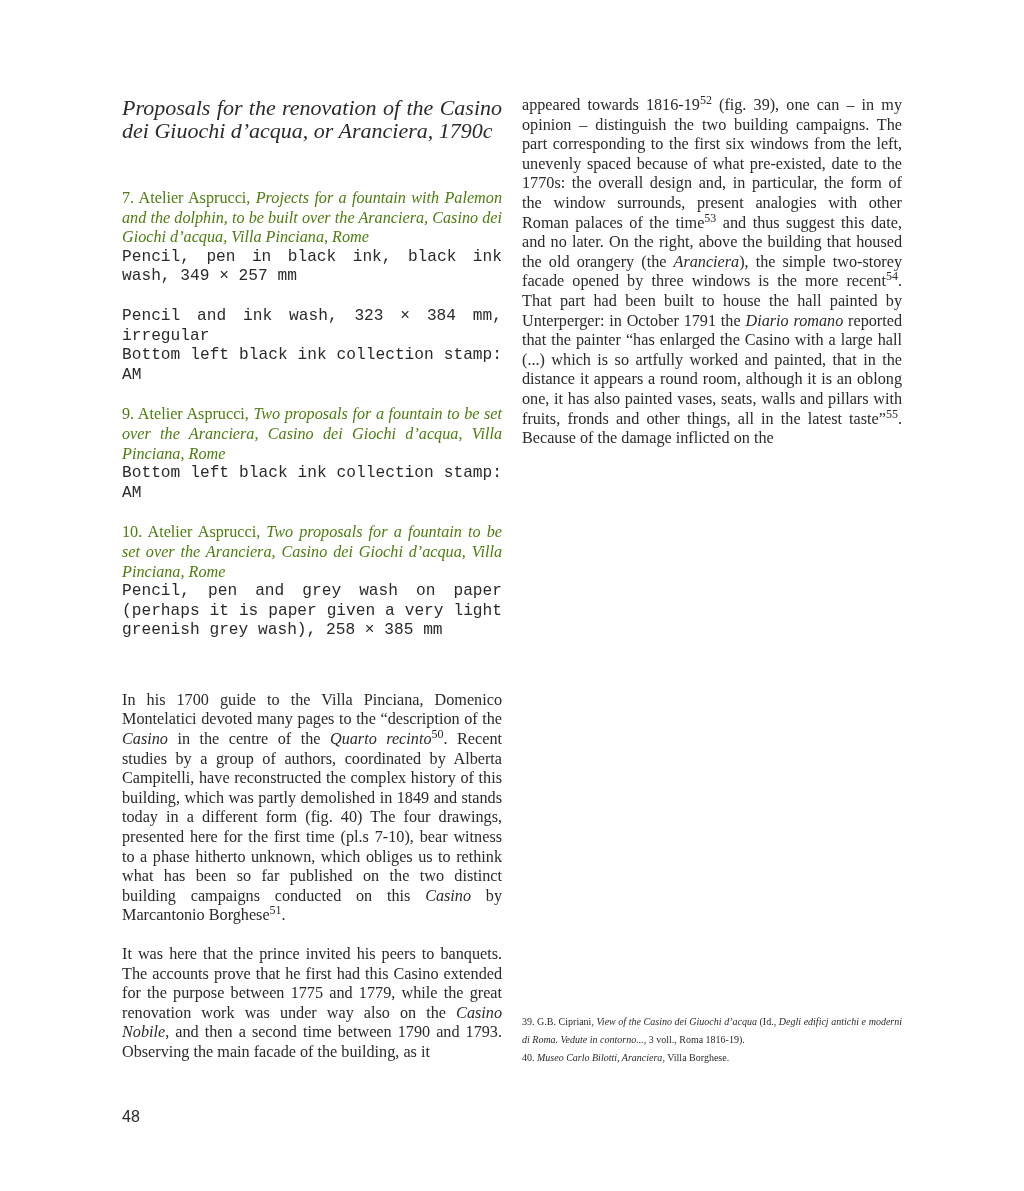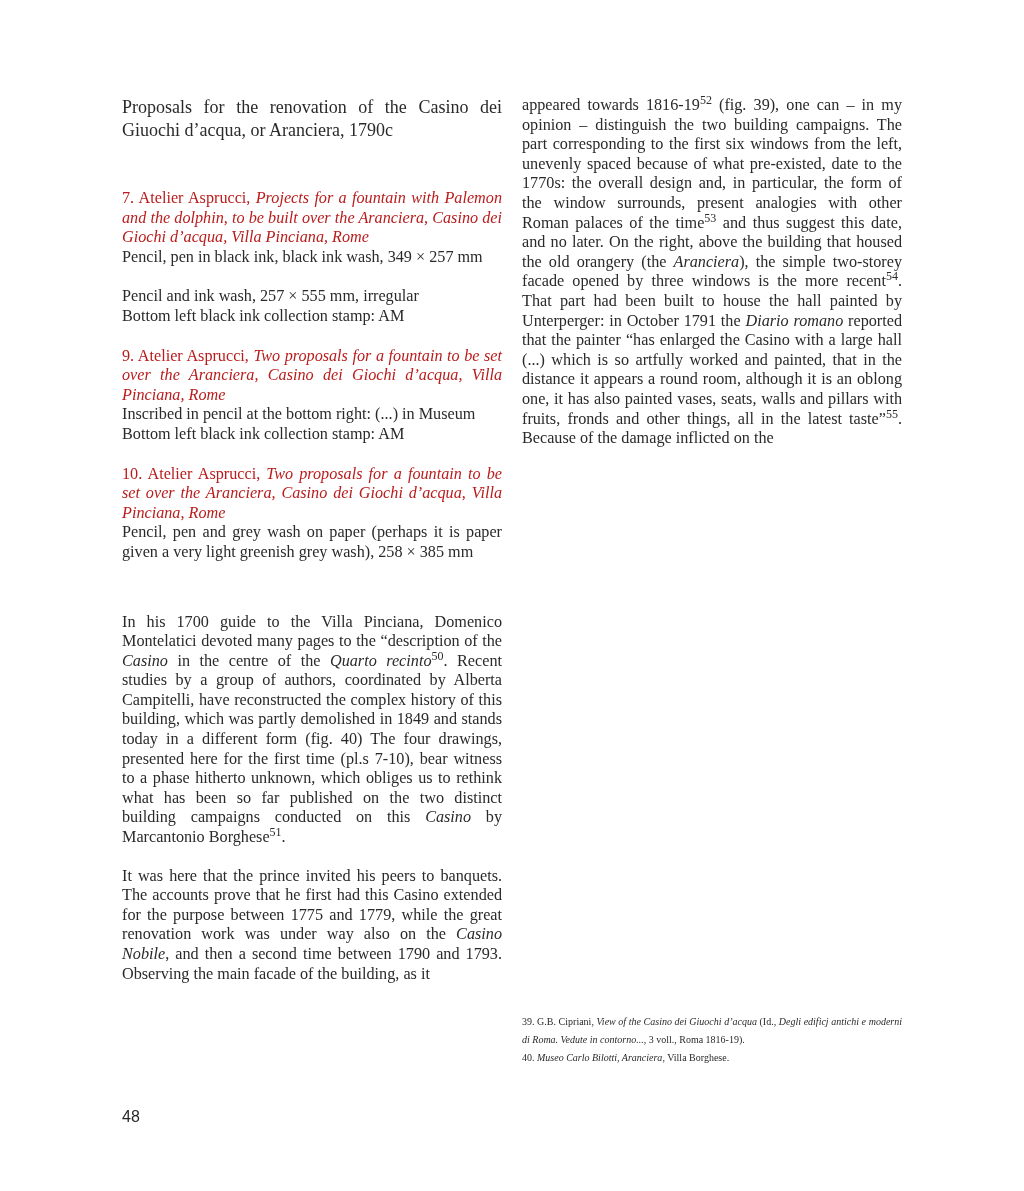--- a/index.html
+++ b/index.html
@@ -2,25 +2,25 @@
 <html><head>
 <meta charset="utf-8">
 <style>
   html, body { margin: 0; padding: 0; background: #ffffff; }
   body { width: 1024px; height: 1191px; position: relative; overflow: hidden;
          font-family: "DejaVu Serif", "Liberation Serif", serif; color: #2a2a2a; }
   .col { position: absolute; font-family: "Liberation Serif", serif; font-size: 16.2px; line-height: 19.6px; }
   .left { left: 122px; top: 96px; width: 380px; }
   .right { left: 522px; top: 96px; width: 380px; }
   .just { text-align: justify; }
-  .section-title { font-size: 18px; line-height: 23px; margin: 0 0 47px 0; color: #2a2a2a; }
+  .section-title { font-style: italic; font-size: 22px; line-height: 23px; margin: 0 0 47px 0; color: #2a2a2a; }
   .entry { margin: 0 0 20px 0; }
-  .entry-head { color: #b91c1c; text-align: justify; }
+  .entry-head { color: #4d7c0f; text-align: justify; }
   .entry-head i { font-style: italic; }
-  .entry-line { display: block; }
+  .entry-line { display: block; font-family: Liberation Mono, monospace; }
   .para { margin: 0 0 19px 0; }
   sup { font-size: 12px; vertical-align: 6px; line-height: 0; }
   .captions { position: absolute; left: 522px; top: 1013px; width: 380px; font-family: "Liberation Serif", serif; font-size: 10px; line-height: 18px; }
   .captions .cap { text-align: justify; }
   .page-num { position: absolute; left: 122px; top: 1108px; font-family: Liberation Sans, sans-serif; font-size: 16px; }
   .gap-large { height: 30px; }
 </style>
 </head>
 <body>
 
@@ -30,31 +30,30 @@
   <div class="entry">
     <div class="entry-head">
       <span>7.</span>
       <span>Atelier Asprucci,</span>
       <i>Projects for a fountain with Palemon and the dolphin, to be built over the Aranciera, Casino dei Giochi d’acqua, Villa Pinciana, Rome</i>
     </div>
     <span class="entry-line">Pencil, pen in black ink, black ink wash, 349 × 257 mm</span>
   </div>
 
   <div class="entry">
-    <span class="entry-line">Pencil and ink wash, 257 × 555 mm, irregular</span>
+    <span class="entry-line">Pencil and ink wash, 323 × 384 mm, irregular</span>
     <span class="entry-line">Bottom left black ink collection stamp: AM</span>
   </div>
 
   <div class="entry">
     <div class="entry-head">
       <span>9.</span>
       <span>Atelier Asprucci,</span>
       <i>Two proposals for a fountain to be set over the Aranciera, Casino dei Giochi d’acqua, Villa Pinciana, Rome</i>
     </div>
-    <span class="entry-line">Inscribed in pencil at the bottom right: (...) in Museum</span>
     <span class="entry-line">Bottom left black ink collection stamp: AM</span>
   </div>
 
   <div class="entry">
     <div class="entry-head">
       <span>10.</span>
       <span>Atelier Asprucci,</span>
       <i>Two proposals for a fountain to be set over the Aranciera, Casino dei Giochi d’acqua, Villa Pinciana, Rome</i>
     </div>
     <span class="entry-line">Pencil, pen and grey wash on paper (perhaps it is paper given a very light greenish grey wash), 258 × 385 mm</span>

